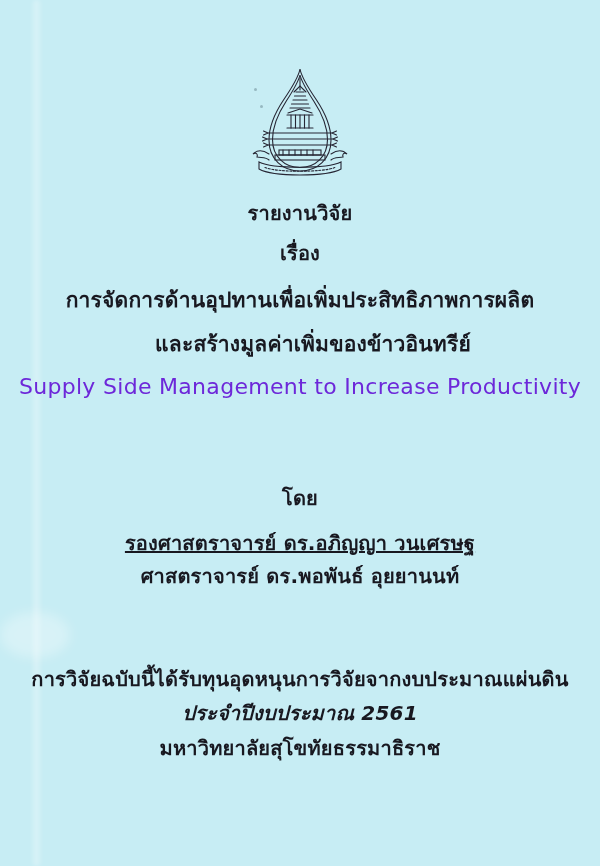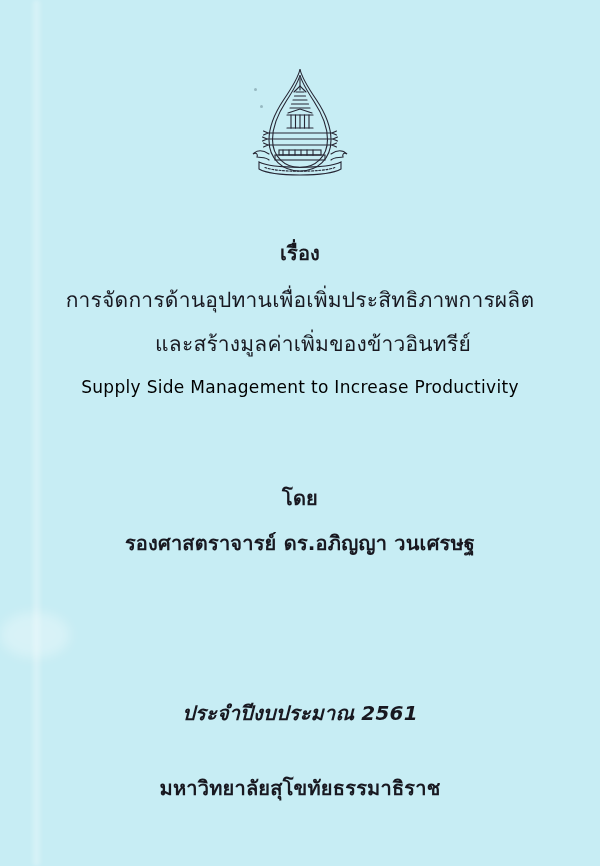--- a/index.html
+++ b/index.html
@@ -44,36 +44,36 @@
 
   .line {
     position: absolute;
     left: 0;
     width: 100%;
     text-align: center;
     white-space: nowrap;
     line-height: 26px;
   }
   .thai   { font-size: 20px; font-weight: 600; letter-spacing: 0.2px; }
-  .thai-lg{ font-size: 21px; font-weight: 400; letter-spacing: 0.2px; }
-  .eng    { font-size: 17px; font-weight: 400; letter-spacing: 0.3px; color: #000000; }
+  .thai-lg{ font-size: 21px; font-weight: 700; letter-spacing: 0.2px; }
+  .eng    { font-size: 22px; font-weight: 400; letter-spacing: 0.3px; color: #6d28d9; }
 
   .pos-report   { top: 200px; }
   .pos-subject  { top: 240px; }
   .pos-title1   { top: 287px; }
   .pos-title2   { top: 331px; padding-left: 13px; }
   .pos-en1      { top: 374px; }
   .pos-en2      { top: 416px; }
   .pos-by       { top: 485px; }
-  .pos-author1  { top: 530px; }
+  .pos-author1  { top: 530px; text-decoration: underline; }
   .pos-author2  { top: 563px; }
   .pos-author3  { top: 598px; }
   .pos-fund1    { top: 666px; }
   .pos-fund2    { top: 700px; font-style: italic; }
-  .pos-univ     { top: 735px; margin-top: 40px; }
+  .pos-univ     { top: 735px; }
 </style>
 </head>
 <body>
 
 <div class="page">
 
   <div class="scan-streak"></div>
   <div class="scan-smudge"></div>
   <div class="speck" style="left:254px; top:88px;"></div>
   <div class="speck" style="left:260px; top:105px;"></div>
@@ -122,27 +122,30 @@
 
       <path d="M30 88 C24 84 18 84 14 88 C17 86 19 88 18 91 C22 92 27 91 30 94"></path>
       <path d="M92 88 C98 84 104 84 108 88 C105 86 103 88 104 91 C100 92 95 91 92 94"></path>
 
       <path d="M20 96 C34 103 88 103 102 96 L102 103 C88 111 34 111 20 103 Z"></path>
 
       <path d="M26 101.5 C38 106.5 84 106.5 96 101.5" stroke-dasharray="2 1.6"></path>
     </svg>
   </div>
 
+  <div class="line thai pos-report">รายงานวิจัย</div>
   <div class="line thai pos-subject">เรื่อง</div>
 
   <div class="line thai-lg pos-title1">การจัดการด้านอุปทานเพื่อเพิ่มประสิทธิภาพการผลิต</div>
   <div class="line thai-lg pos-title2">และสร้างมูลค่าเพิ่มของข้าวอินทรีย์</div>
 
   <div class="line eng pos-en1">Supply Side Management to Increase Productivity</div>
 
   <div class="line thai pos-by">โดย</div>
 
   <div class="line thai pos-author1">รองศาสตราจารย์ ดร.อภิญญา วนเศรษฐ</div>
+  <div class="line thai pos-author2">ศาสตราจารย์ ดร.พอพันธ์ อุยยานนท์</div>
 
+  <div class="line thai pos-fund1">การวิจัยฉบับนี้ได้รับทุนอุดหนุนการวิจัยจากงบประมาณแผ่นดิน</div>
   <div class="line thai pos-fund2">ประจำปีงบประมาณ 2561</div>
   <div class="line thai pos-univ">มหาวิทยาลัยสุโขทัยธรรมาธิราช</div>
 
 </div>
 
 </body></html>

